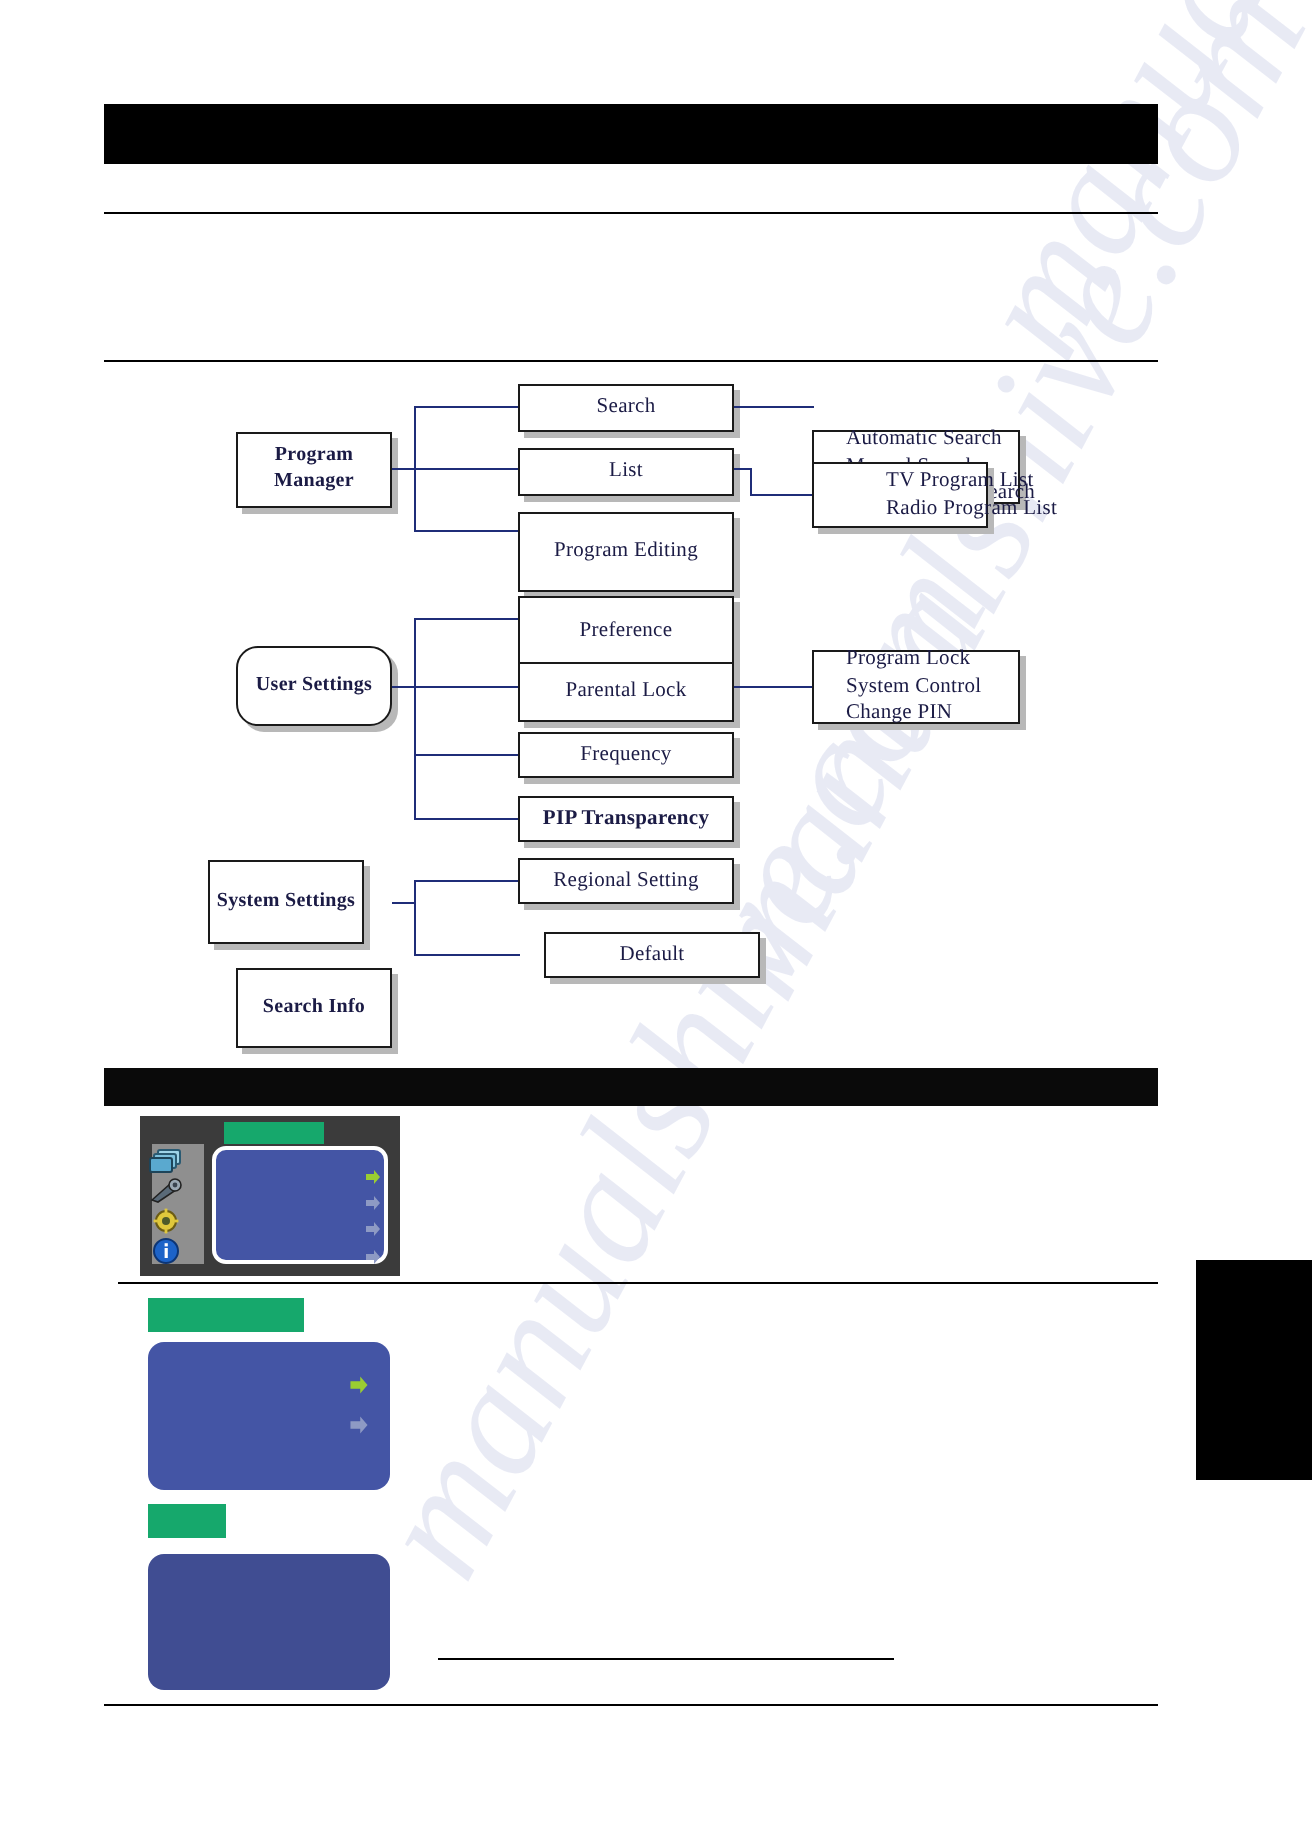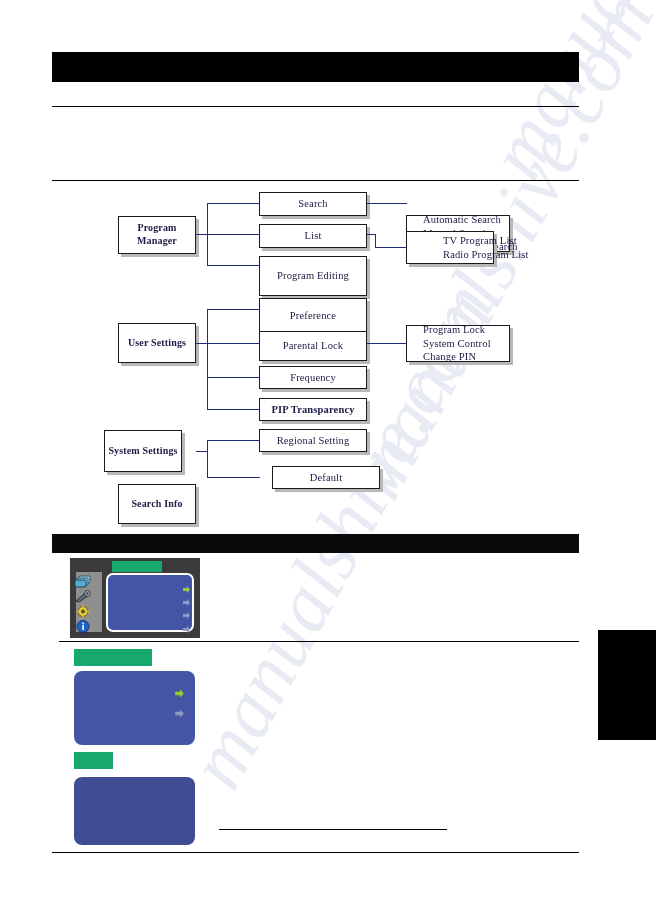--- a/index.html
+++ b/index.html
@@ -194,21 +194,21 @@
     </div>
 
     <div class="wire h" style="left:367px;top:234px;width:9px;"></div>
     <div class="wire v" style="left:375px;top:234px;height:14px;"></div>
     <div class="wire h" style="left:375px;top:247px;width:32px;"></div>
     <div class="node multi" style="left:406px;top:231px;width:88px;height:33px;padding-left:36px;">
       <span>TV Program List</span>
       <span>Radio Program List</span>
     </div>
 
-    <div class="node bold" style="left:118px;top:323px;width:78px;height:40px;">
+    <div class="node bold" style="left:118px;top:323px;width:78px;height:40px;border-radius:11px;">
       <span>User Settings</span>
     </div>
 
     <div class="wire h" style="left:196px;top:343px;width:12px;"></div>
     <div class="wire v" style="left:207px;top:309px;height:101px;"></div>
     <div class="wire h" style="left:207px;top:309px;width:53px;"></div>
     <div class="wire h" style="left:207px;top:343px;width:53px;"></div>
     <div class="wire h" style="left:207px;top:377px;width:53px;"></div>
     <div class="wire h" style="left:207px;top:409px;width:53px;"></div>
 

